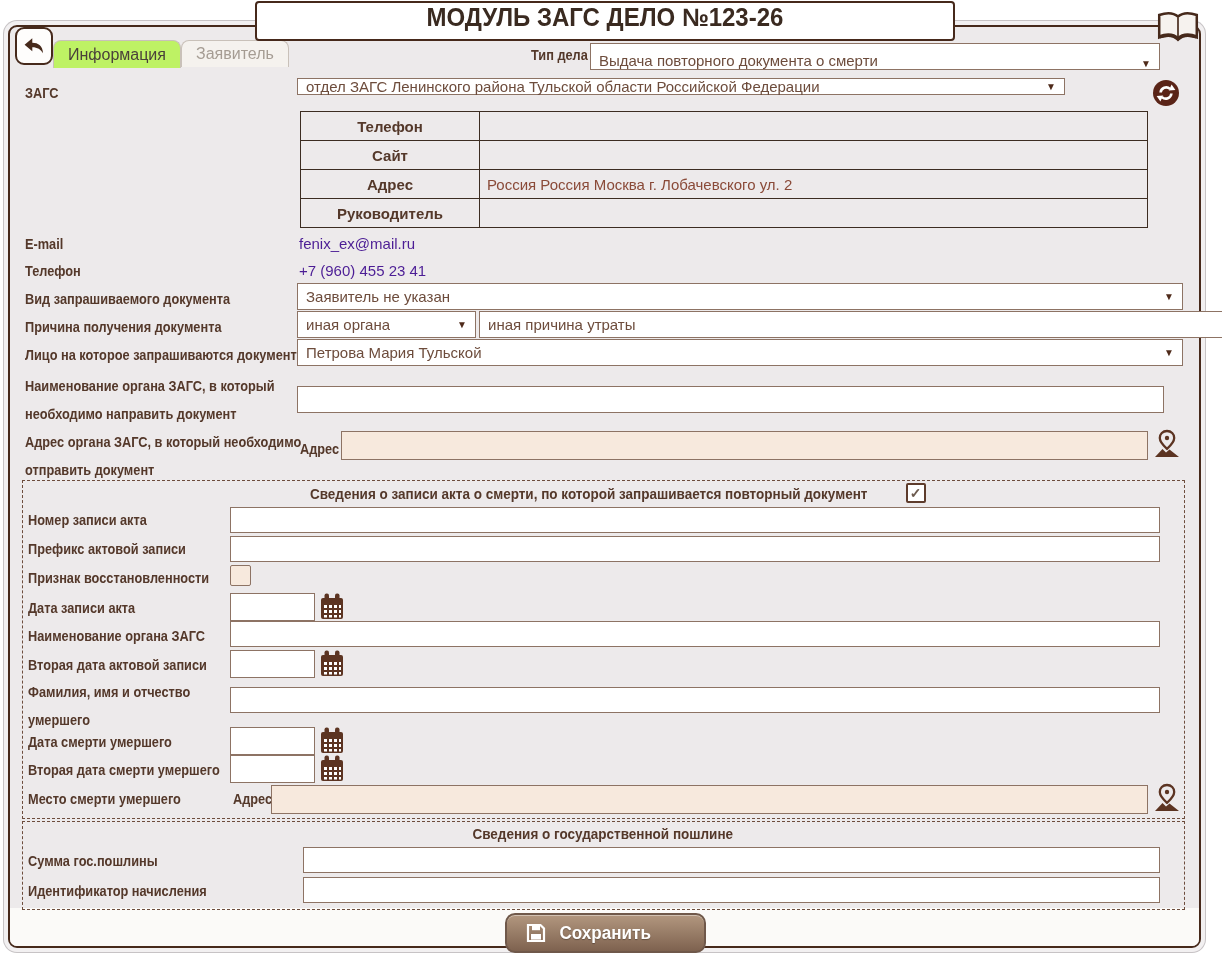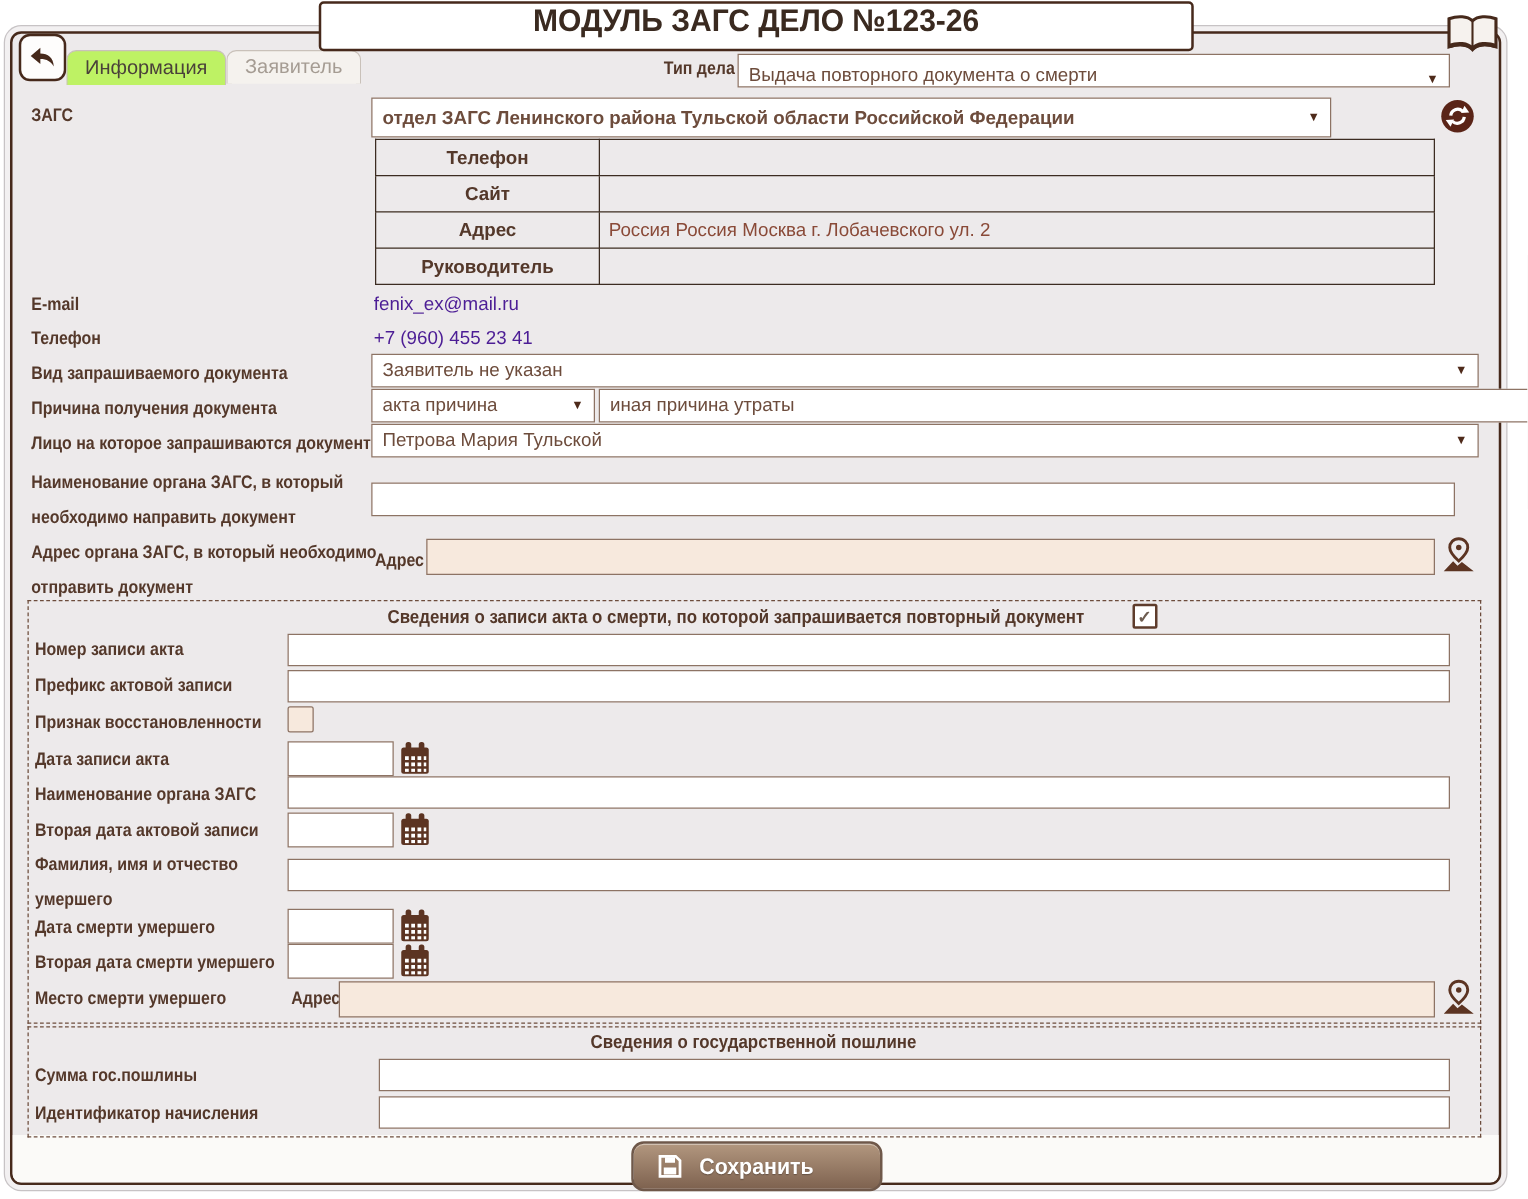--- a/index.html
+++ b/index.html
@@ -128,21 +128,21 @@
     <span>Заявитель</span>
   </div>
 
   <div class="lbl" style="left:531px;top:47px;">Тип дела</div>
   <div class="select" style="left:590px;top:43px;width:570px;height:27px;align-items:flex-end;">
     <span class="sel-text">Выдача повторного документа о смерти</span>
     <span class="arrow">▼</span>
   </div>
 
   <div class="lbl" style="left:25px;top:85px;">ЗАГС</div>
-  <div class="select" style="left:297px;top:78px;width:768px;height:32px;font-weight:bold;">
+  <div class="select" style="left:297px;top:78px;width:768px;height:17px;">
     <span class="sel-text">отдел ЗАГС Ленинского района Тульской области Российской Федерации</span>
     <span class="arrow">▼</span>
   </div>
   <div class="iconbtn" style="left:1152px;top:79px;">
     <svg width="28" height="28" viewBox="0 0 28 28">
       <circle cx="14" cy="14" r="13" fill="#5a2417"></circle>
       <path d="M8.6 13.5 a5.6 5.6 0 0 1 9.4-3.6" stroke="#fff" stroke-width="2.6" fill="none"></path>
       <polygon points="19.6,5.6 23.4,11 16.8,11.4" fill="#fff"></polygon>
       <path d="M19.4 14.5 a5.6 5.6 0 0 1 -9.4,3.6" stroke="#fff" stroke-width="2.6" fill="none"></path>
       <polygon points="8.4,22.4 4.6,17 11.2,16.6" fill="#fff"></polygon>
@@ -176,21 +176,21 @@
   <div class="val" style="left:299px;top:262px;">+7 (960) 455 23 41</div>
 
   <div class="lbl" style="left:25px;top:291px;">Вид запрашиваемого документа</div>
   <div class="select" style="left:297px;top:283px;width:886px;height:27px;">
     <span class="sel-text">Заявитель не указан</span>
     <span class="arrow">▼</span>
   </div>
 
   <div class="lbl" style="left:25px;top:319px;">Причина получения документа</div>
   <div class="select" style="left:297px;top:311px;width:179px;height:27px;">
-    <span class="sel-text">акта причина</span>
+    <span class="sel-text">иная органа</span>
     <span class="arrow">▼</span>
   </div>
   <input class="field" style="left: 479px; top: 311px; width: 788px; height: 27px;" type="text" value="иная причина утраты">
 
   <div class="lbl" style="left:25px;top:347px;">Лицо на которое запрашиваются документы</div>
   <div class="select" style="left:297px;top:339px;width:886px;height:27px;">
     <span class="sel-text">Петрова Мария Тульской</span>
     <span class="arrow">▼</span>
   </div>
 

